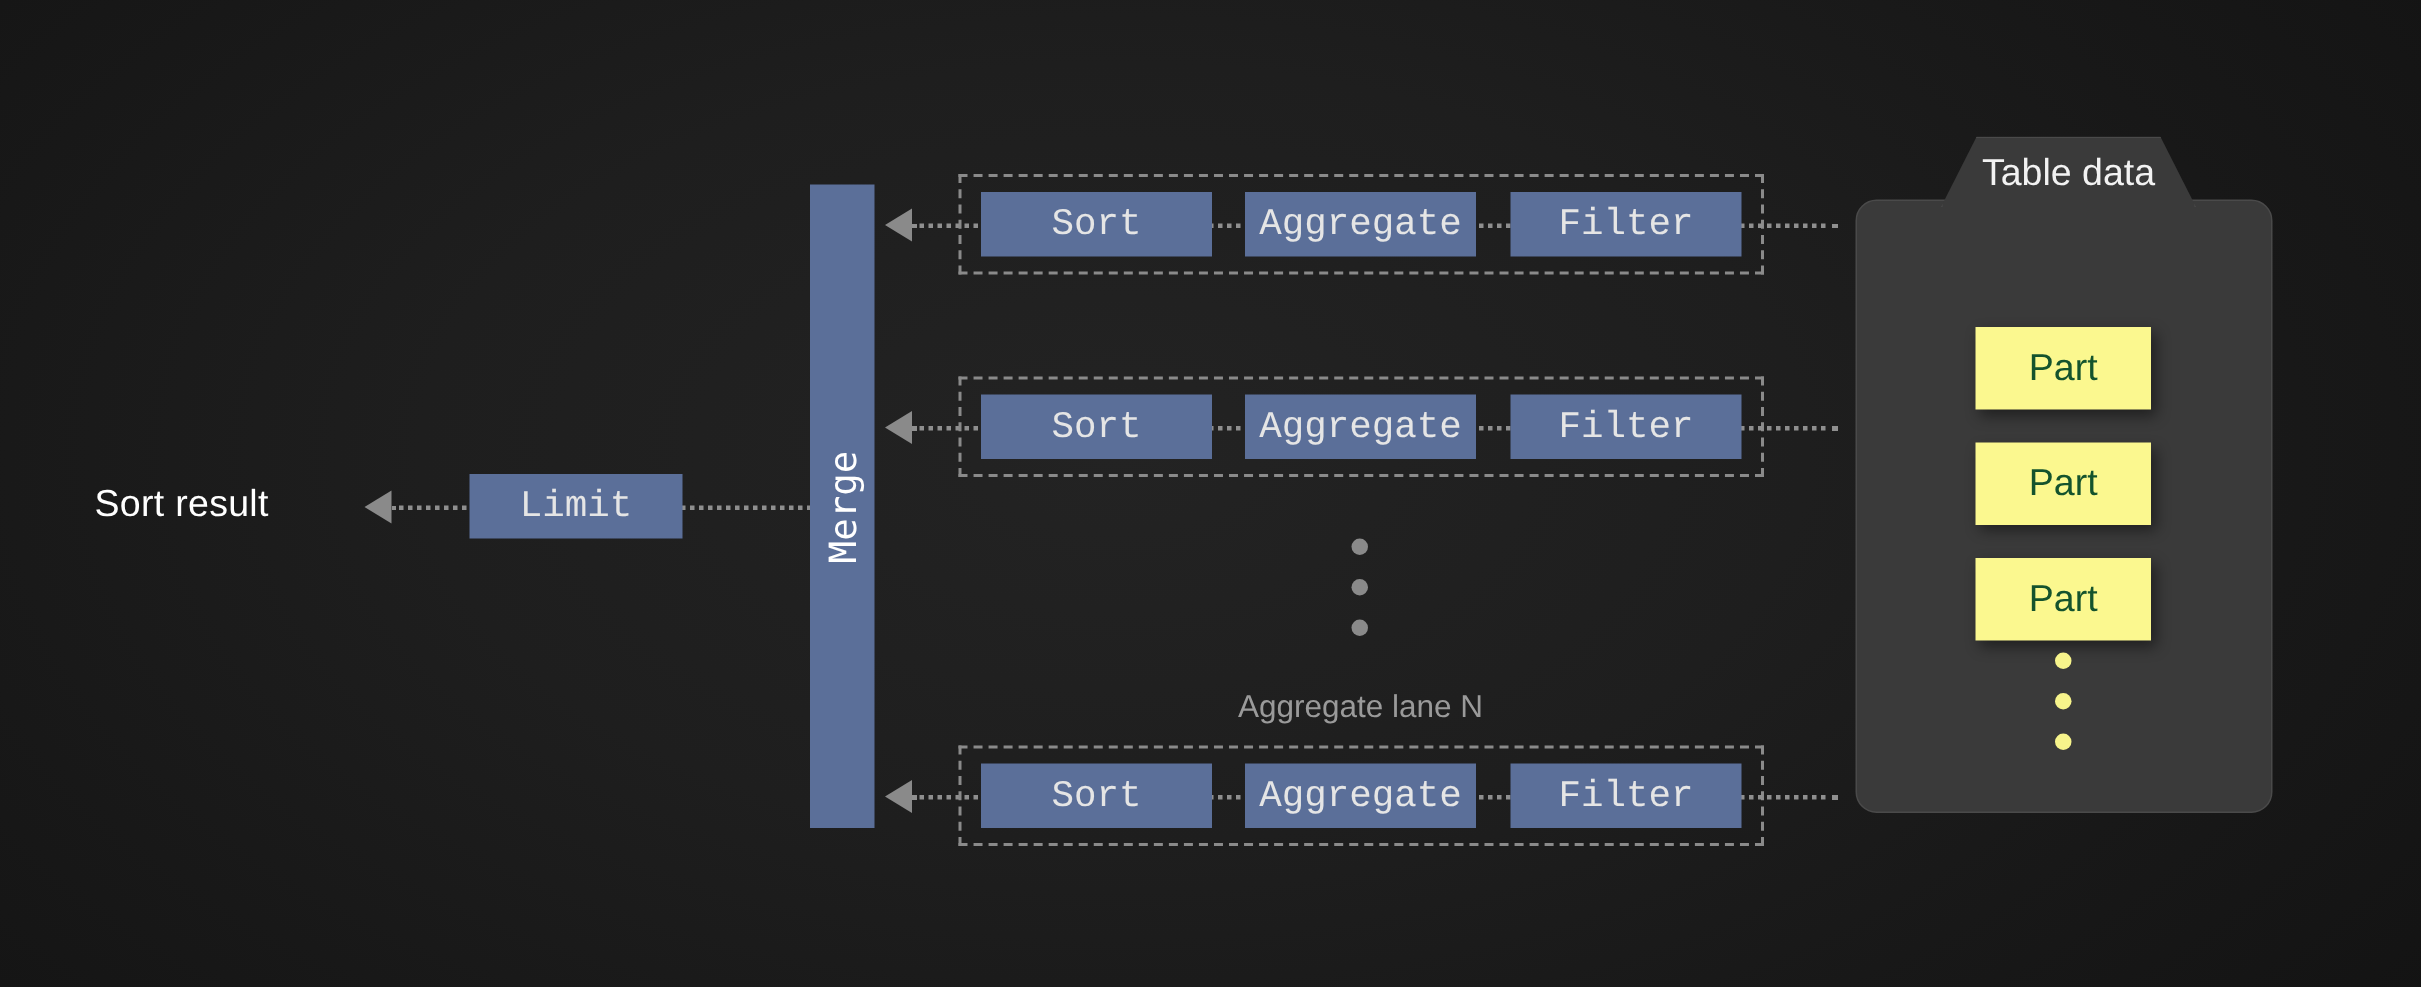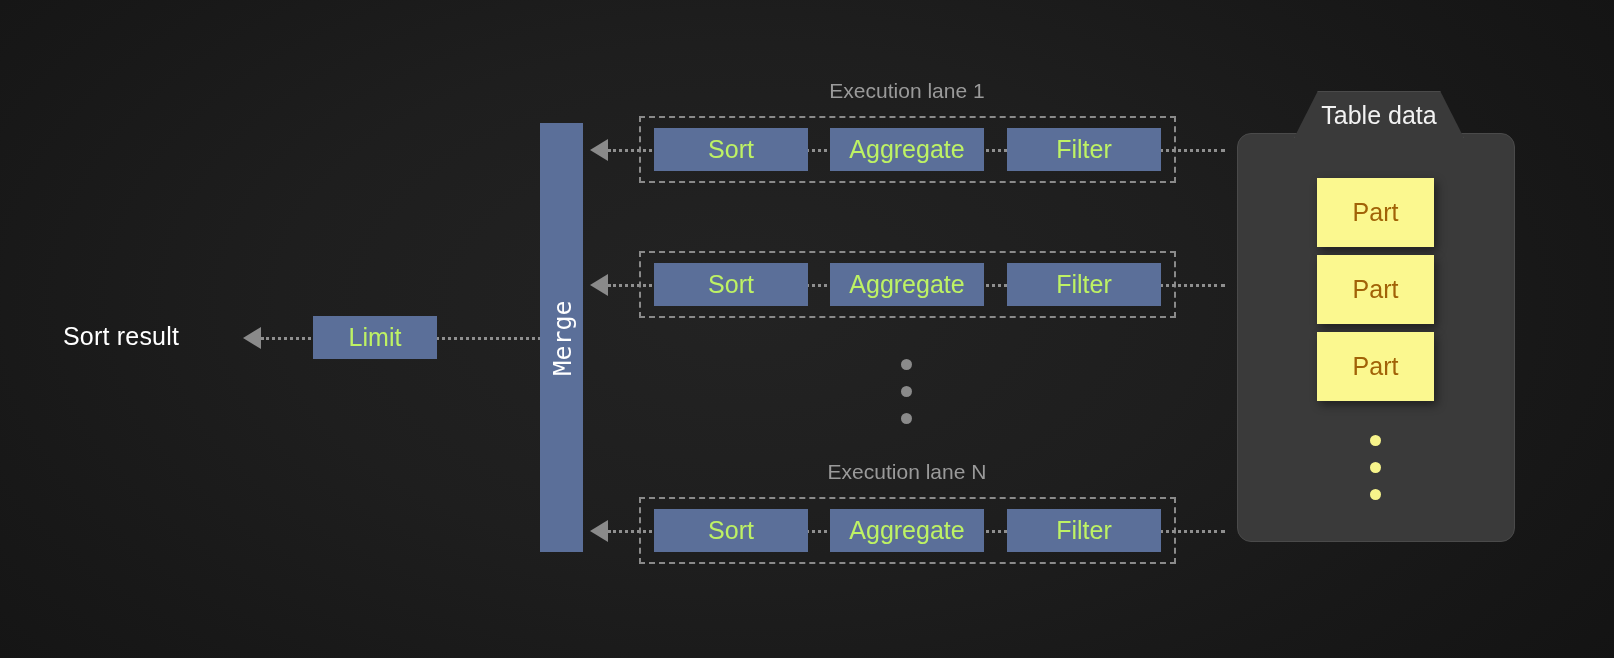--- a/index.html
+++ b/index.html
@@ -34,22 +34,22 @@
     color: #9a9a9a;
     font-size: 21px;
     white-space: nowrap;
     text-align: center;
     width: 540px;
   }
 
   
   .op {
     background: #5b6f99;
-    color: #bef264;
-    font-family: Liberation Sans, sans-serif;
+    color: #e5e5e5;
+    font-family: Liberation Mono, monospace;
     font-size: 25px;
     display: flex;
     align-items: center;
     justify-content: center;
     height: 43px;
     box-sizing: border-box;
     letter-spacing: 0px;
   }
 
   
@@ -122,50 +122,50 @@
   }
   .td-body {
     left: 1237px; top: 133px;
     width: 278px; height: 409px;
     background: #3a3a3a;
     border: 1px solid #4a4a4a;
     border-radius: 14px;
     box-sizing: border-box;
   }
   .part {
-    width: 117px; height: 69px;
+    width: 117px; height: 55px;
     background: #fbf88f;
-    color: #a16207;
+    color: #14532d;
     font-size: 25px;
     display: flex;
     align-items: center;
     justify-content: center;
     box-shadow: 3px 4px 9px rgba(0,0,0,.45);
+    margin-top: 40px;
   }
 </style>
 </head>
 <body>
 
 <div id="stage">
 
   <div class="abs query-result">Sort result</div>
 
   <div class="abs arrow-left" style="left:243px; top:327px;"></div>
 
   <div class="abs dotted-h" style="left:261px; top:337px; width:56px;"></div>
 
   <div class="abs dotted-h" style="left:317px; top:337px; width:224px;"></div>
 
-  <div class="abs op" style="left:313px; top:316px; width:124px;">Limit</div>
+  <div class="abs op" style="left:313px; top:316px; width:142px;">Limit</div>
 
   <div class="abs merge-bar">
     <span>Merge</span>
   </div>
 
-  <div class="abs lane-label" style="left:637px; top:79px;">Execution lane 1</div>
 
   <div class="abs arrow-left" style="left:590px; top:139px;"></div>
   <div class="abs dotted-h" style="left:608px; top:149px; width:50px;"></div>
 
   <div class="abs lane-frame" style="left:639px; top:116px;"></div>
 
   <div class="abs dotted-h" style="left:655px; top:149px; width:570px;"></div>
 
   <div class="abs op" style="left:654px;  top:128px; width:154px;">Sort</div>
   <div class="abs op" style="left:830px;  top:128px; width:154px;">Aggregate</div>
@@ -180,21 +180,21 @@
   <div class="abs dotted-h" style="left:655px; top:284px; width:570px;"></div>
 
   <div class="abs op" style="left:654px;  top:263px; width:154px;">Sort</div>
   <div class="abs op" style="left:830px;  top:263px; width:154px;">Aggregate</div>
   <div class="abs op" style="left:1007px; top:263px; width:154px;">Filter</div>
 
   <div class="abs dot-gray" style="left:901px; top:359px;"></div>
   <div class="abs dot-gray" style="left:901px; top:386px;"></div>
   <div class="abs dot-gray" style="left:901px; top:413px;"></div>
 
-  <div class="abs lane-label" style="left:637px; top:460px;">Execution lane N</div>
+  <div class="abs lane-label" style="left:637px; top:460px;">Aggregate lane N</div>
 
   <div class="abs arrow-left" style="left:590px; top:520px;"></div>
   <div class="abs dotted-h" style="left:608px; top:530px; width:50px;"></div>
 
   <div class="abs lane-frame" style="left:639px; top:497px;"></div>
 
   <div class="abs dotted-h" style="left:655px; top:530px; width:570px;"></div>
 
   <div class="abs op" style="left:654px;  top:509px; width:154px;">Sort</div>
   <div class="abs op" style="left:830px;  top:509px; width:154px;">Aggregate</div>

